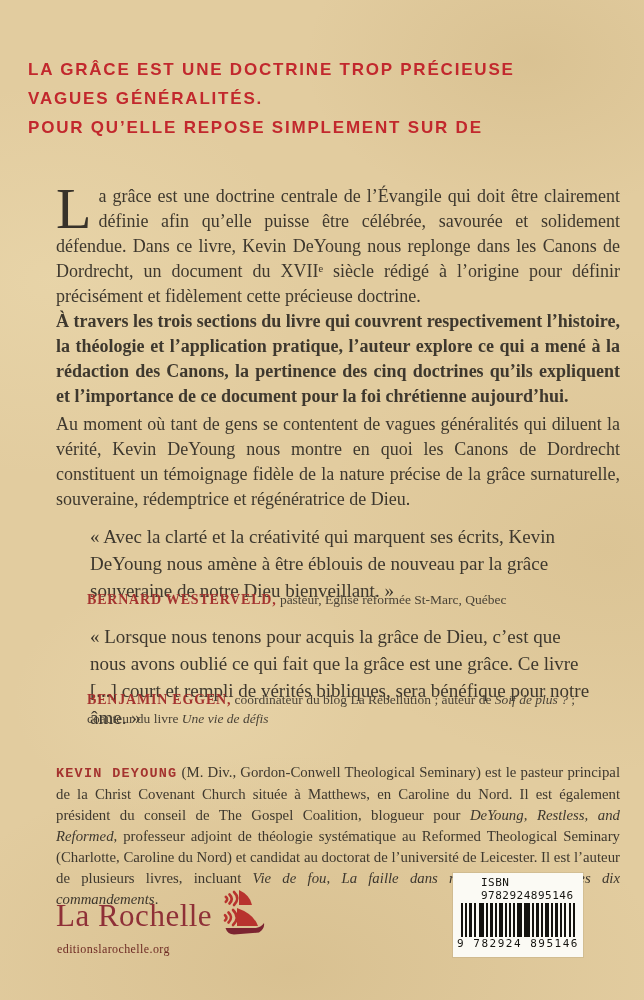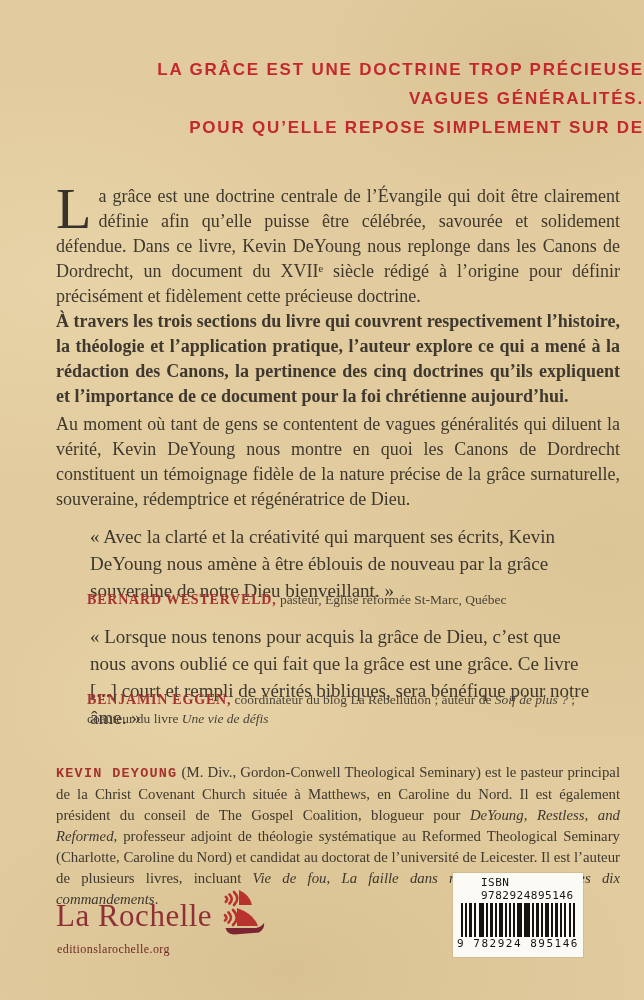--- a/index.html
+++ b/index.html
@@ -11,21 +11,21 @@
     background:
       radial-gradient(ellipse 320px 220px at 82% 6%, rgba(166,133,72,0.14), transparent 70%),
       radial-gradient(ellipse 360px 280px at 8% 28%, rgba(238,221,178,0.45), transparent 70%),
       radial-gradient(ellipse 420px 320px at 94% 55%, rgba(170,138,78,0.12), transparent 70%),
       radial-gradient(ellipse 520px 300px at 45% 97%, rgba(167,134,74,0.16), transparent 72%),
       radial-gradient(ellipse 260px 180px at 30% 70%, rgba(240,224,182,0.35), transparent 70%),
       #e2cc9f;
   }
   .headline {
     position:absolute; top:55px; left:0; right:0;
-    text-align:right;
+    text-align:left;
     font-family:"Liberation Sans", sans-serif;
     font-weight:bold; font-size:17px; line-height:29px;
     letter-spacing:1.8px; color:#c2282d;padding-left:28px;
   }
   .para {
     position:absolute; left:56px; width:564px;
     font-size:18px; line-height:25px; text-align:justify;
     color:#3e382e;
   }
   .p1 { top:166px; }

